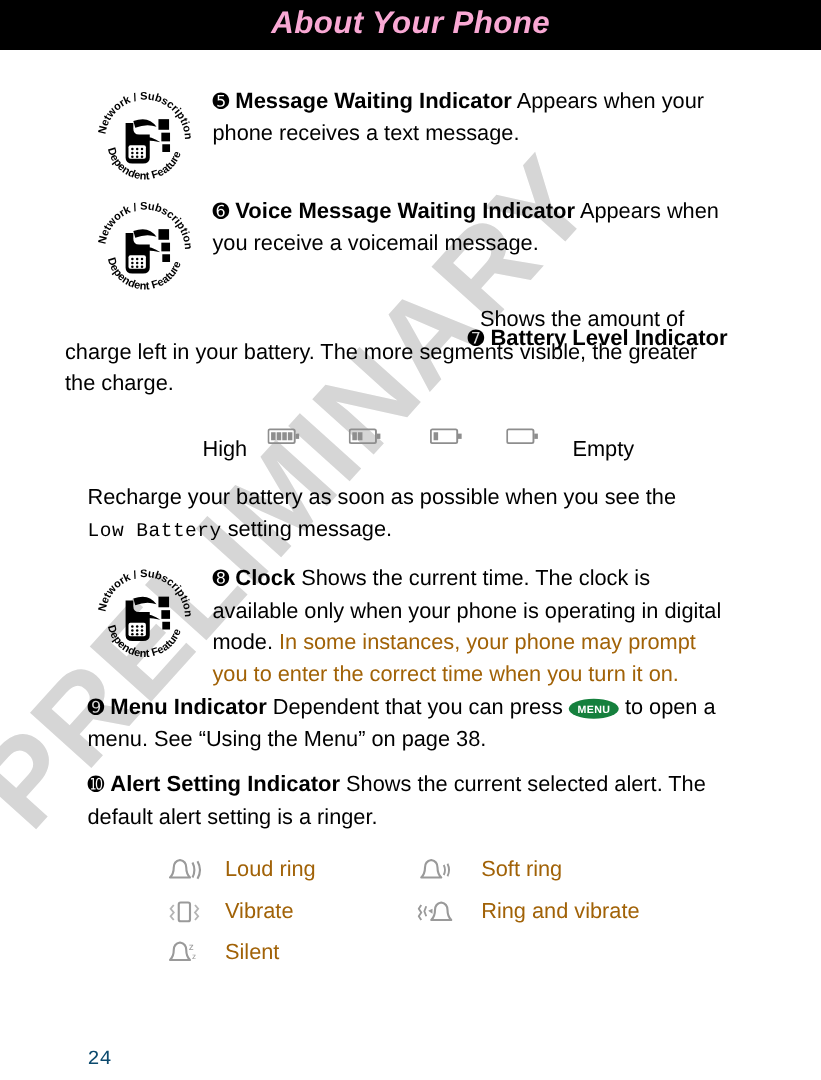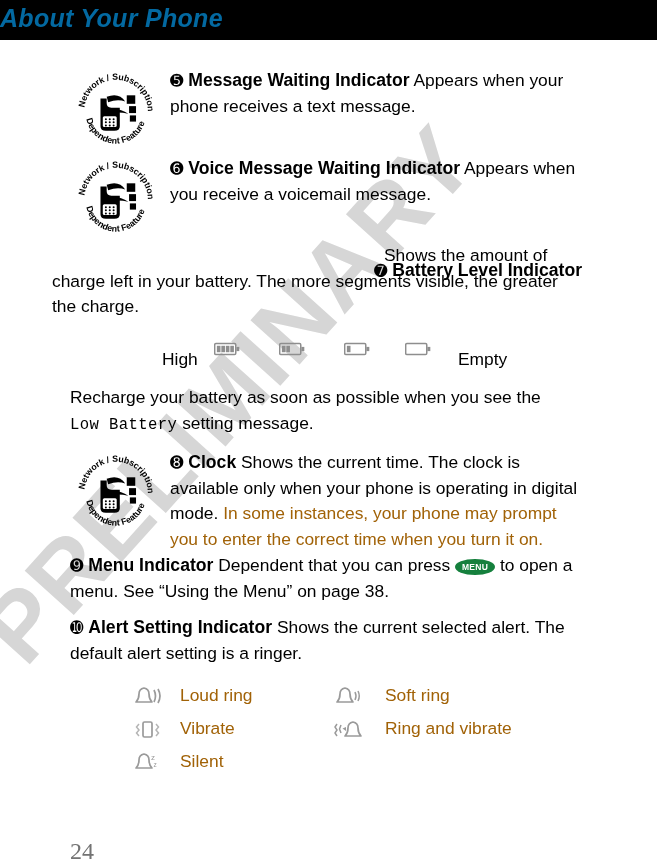--- a/index.html
+++ b/index.html
@@ -48,21 +48,22 @@
     width: 657px;
     height: 40px;
     background: #000000;
     z-index: 2;
   }
   #header-title {
     position: absolute;
     left: 0;
     top: 4px;
     width: 657px;
-    color: #0369a1;
+    text-align: center;
+    color: #f9a8d4;
     font-family: "Liberation Sans", sans-serif;
     font-weight: bold;
     font-style: italic;
     font-size: 25px;
     letter-spacing: 0.3px;
   }
 
   
   #content {
     position: absolute;
@@ -161,23 +162,23 @@
     position: absolute;
     width: 30px;
     height: 22px;
   }
 
   
   #page-number {
     position: absolute;
     left: 70px;
     top: 838px;
-    font-family: Liberation Serif, serif;
-    font-size: 24px;
-    color: #737373;
+    font-family: Liberation Mono, monospace;
+    font-size: 16px;
+    color: #0c4a6e;
     z-index: 10;
   }
 </style>
 </head>
 <body>
 
 <div id="watermark">
   <div class="wm-text">PRELIMINARY</div>
 </div>
 

